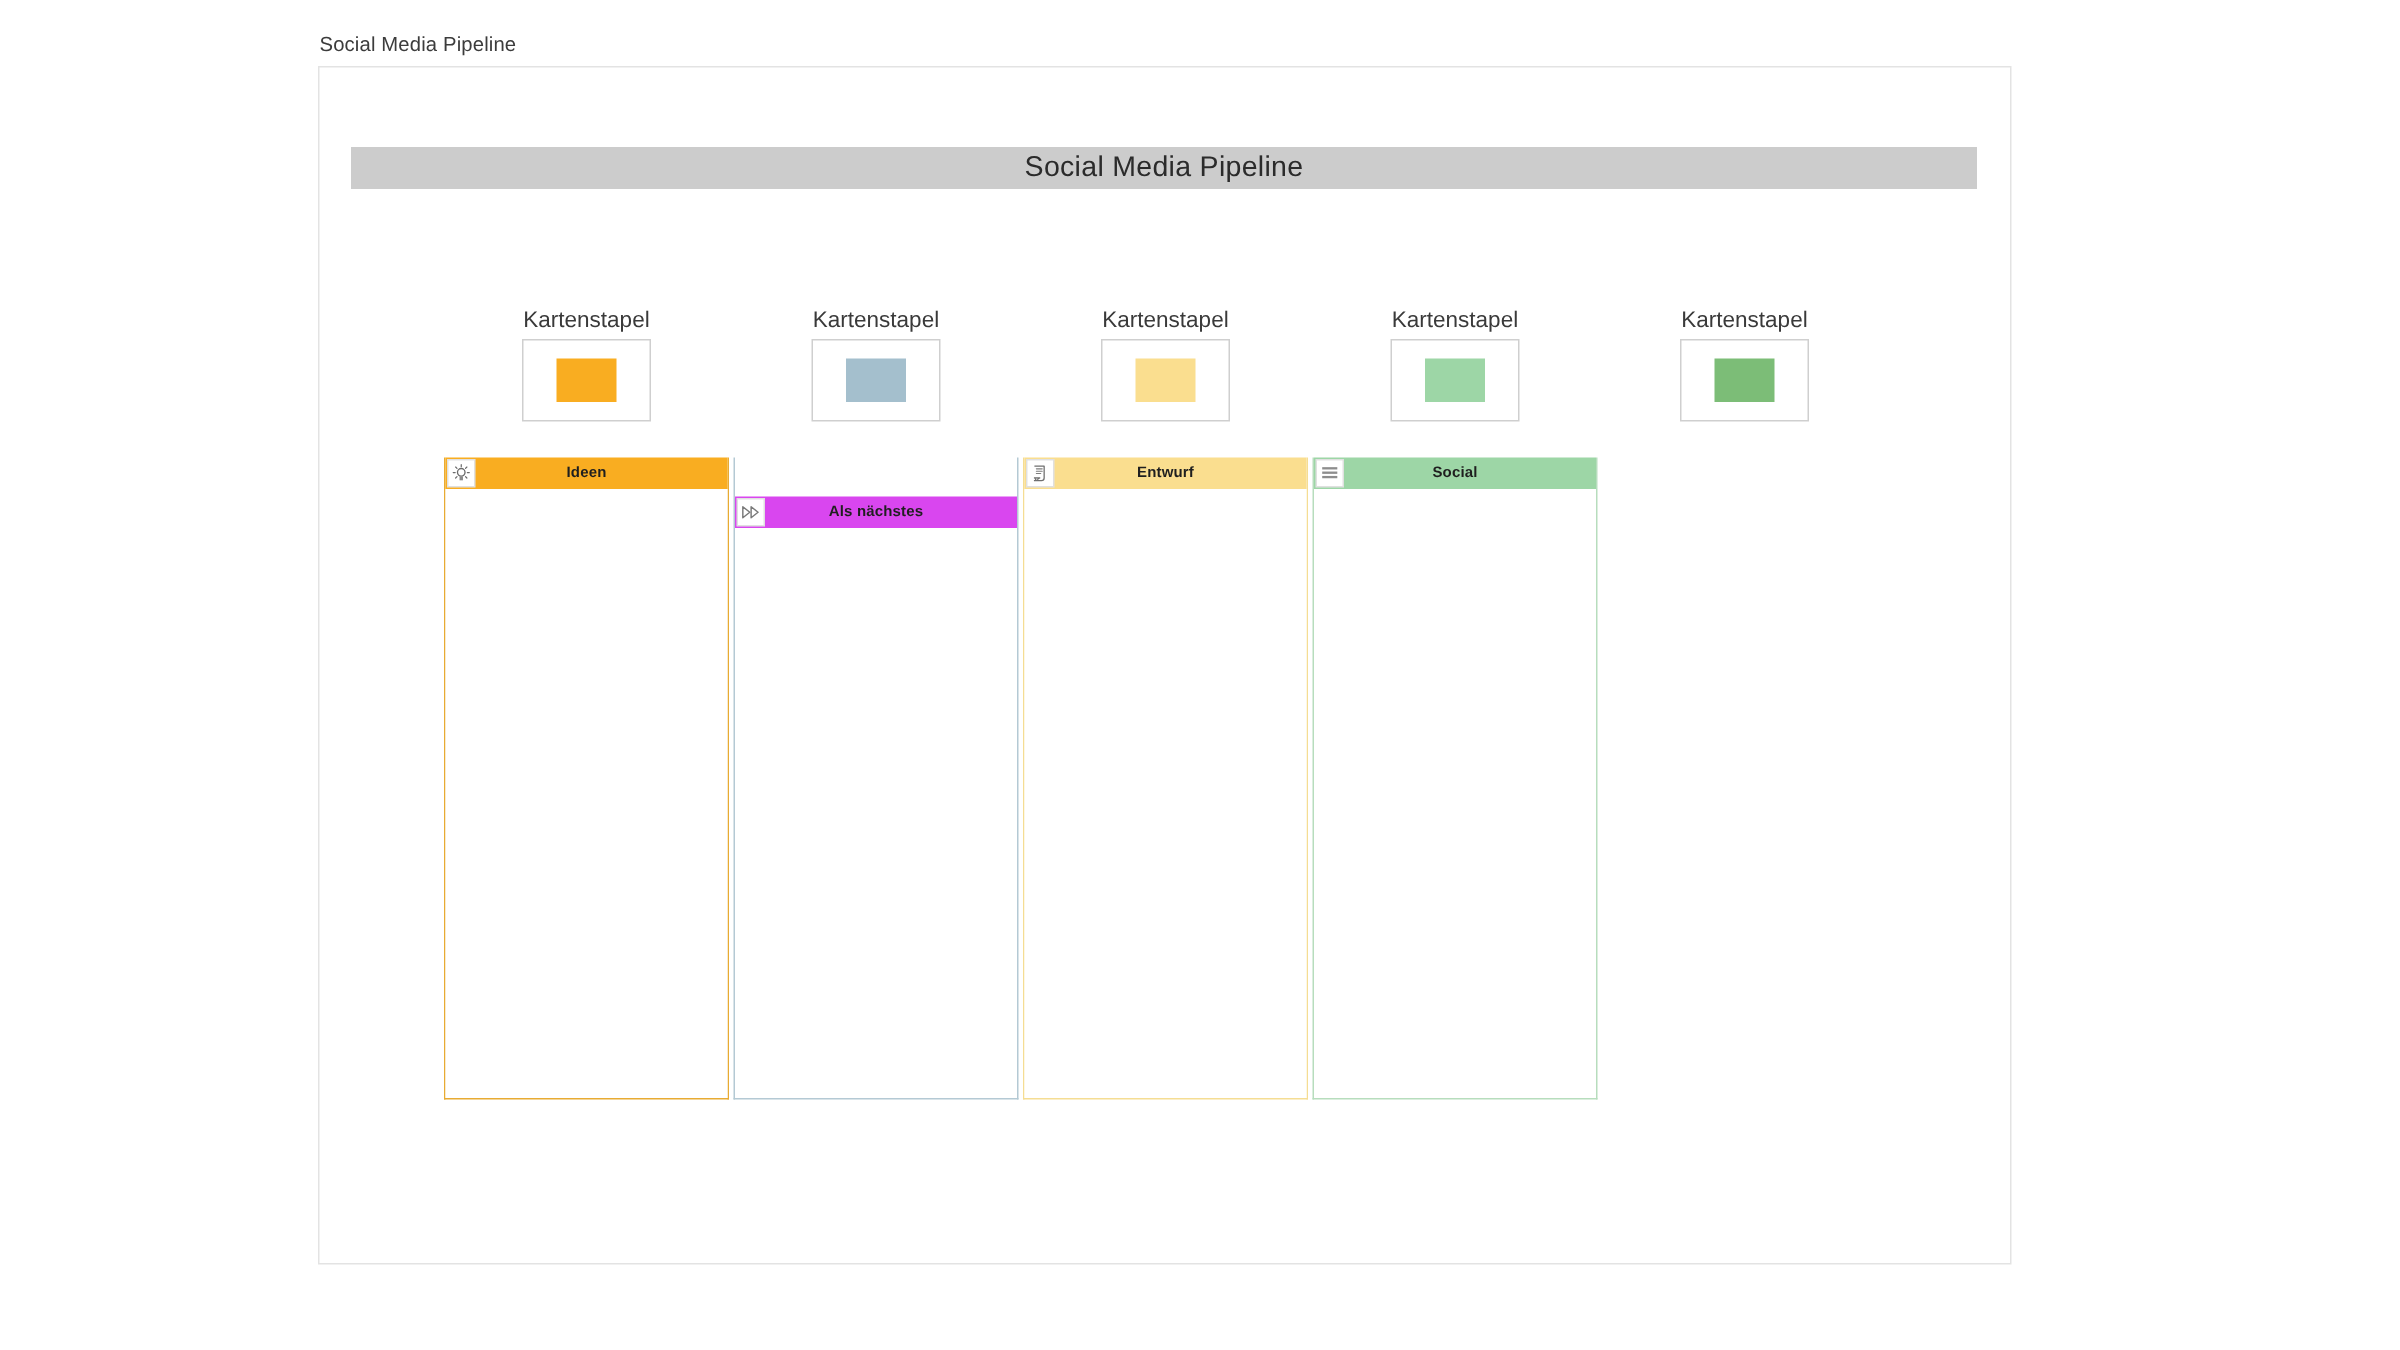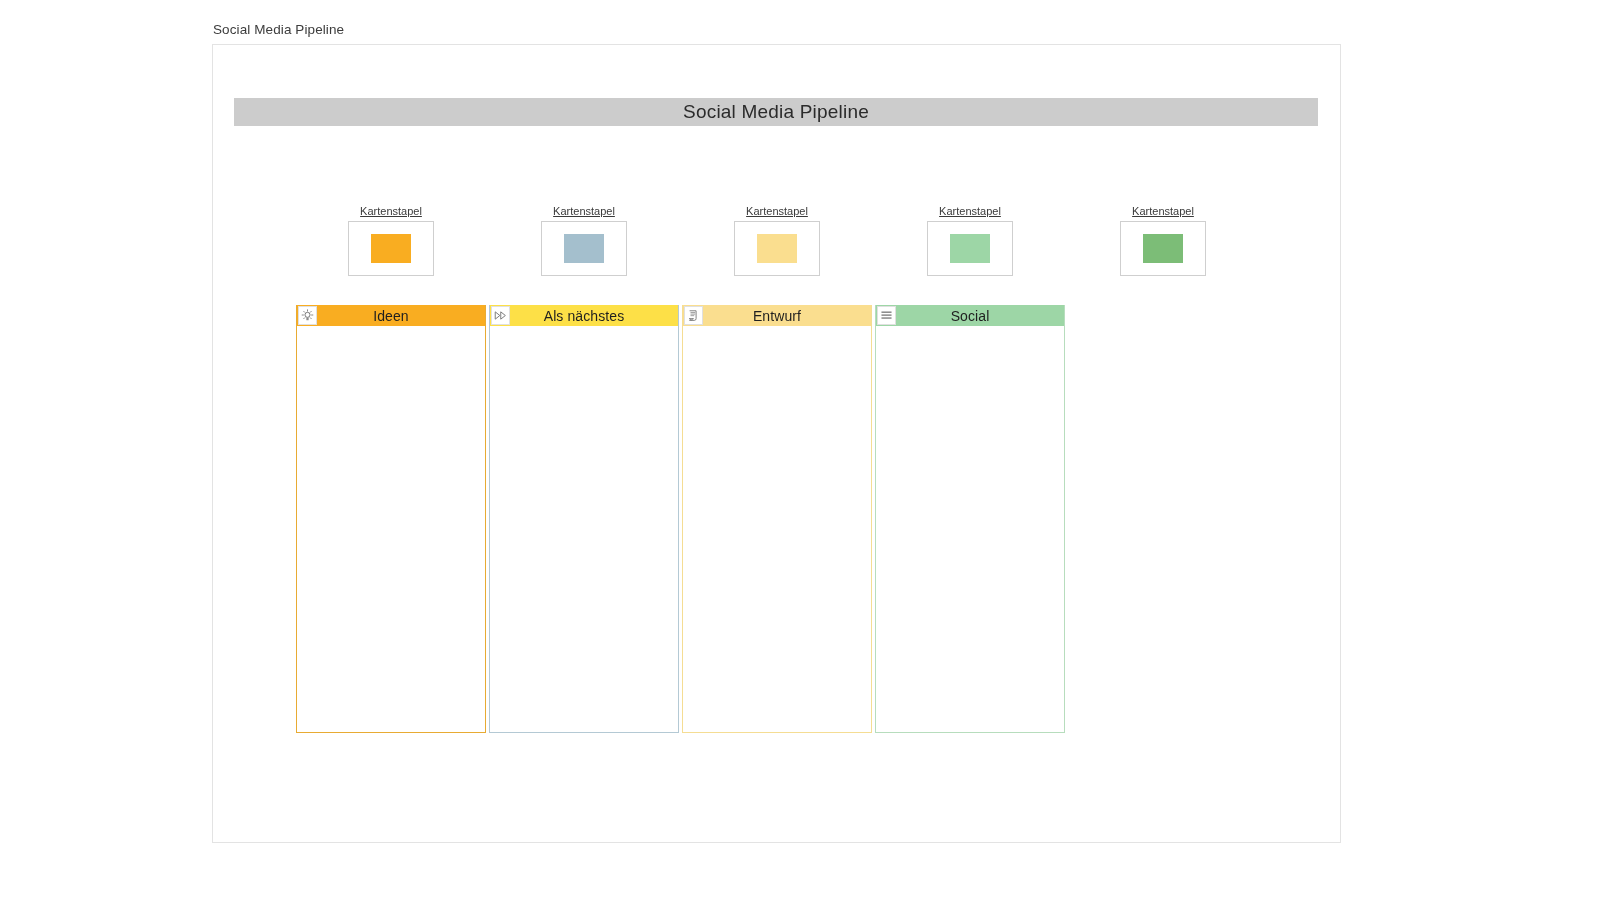--- a/index.html
+++ b/index.html
@@ -68,23 +68,22 @@
     top: 160px;
     width: 1129px;
     height: 96px;
   }
   .stack {
     position: absolute;
     width: 86px;
     text-align: center;
   }
   .stack-label {
-    font-size: 11px;
+    font-size: 15px;
     color: #3a3a3a;
-    text-decoration: underline;
     white-space: nowrap;
     margin-bottom: 4px;
     display: block;
     text-align: center;
   }
   .stack-box {
     width: 86px;
     height: 55px;
     border: 1px solid #cfcfcf;
     background: #ffffff;
@@ -118,22 +117,22 @@
   }
   .column-head {
     position: relative;
     height: 21px;
     flex: 0 0 21px;
     display: flex;
     align-items: center;
     justify-content: center;
   }
   .column-title {
-    font-size: 14px;
-    font-weight: normal;
+    font-size: 10px;
+    font-weight: bold;
     color: #1f1f1f;
     white-space: nowrap;
     letter-spacing: 0.1px;
   }
   .column-icon {
     position: absolute;
     left: 1px;
     top: 1px;
     width: 19px;
     height: 19px;
@@ -213,21 +212,21 @@
                 </g>
                 <circle cx="8" cy="7.2" r="3.1" fill="none" stroke="#6b6b6b" stroke-width="1.1"></circle>
                 <rect x="6.6" y="10.6" width="2.8" height="3.2" fill="#8a8a8a"></rect>
               </svg>
             </span>
             <span class="column-title" style="color: rgb(31, 31, 31);">Ideen</span>
           </div>
           <div class="column-body"></div>
         </div>
         <div class="column" style="left: 276px; border-color: rgb(180, 201, 212);">
-          <div class="column-head" style="background: #fde047;">
+          <div class="column-head" style="background: #d946ef; margin-top: 26px;">
             <span class="column-icon">
               <svg width="13" height="13" viewBox="0 0 16 16">
                 <path d="M1.5 3.5 L7.2 8 L1.5 12.5 Z" fill="none" stroke="#7a7a7a" stroke-width="1.2" stroke-linejoin="round"></path>
                 <path d="M8.3 3.5 L14 8 L8.3 12.5 Z" fill="none" stroke="#7a7a7a" stroke-width="1.2" stroke-linejoin="round"></path>
               </svg>
             </span>
             <span class="column-title" style="color: rgb(31, 31, 31);">Als nächstes</span>
           </div>
           <div class="column-body"></div>
         </div>

